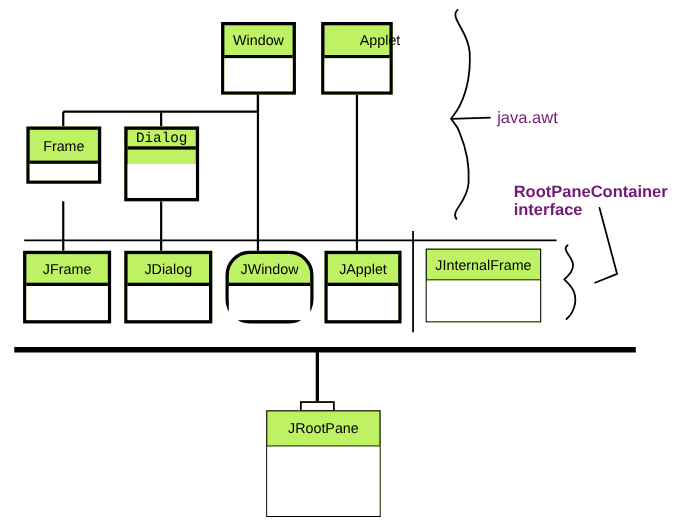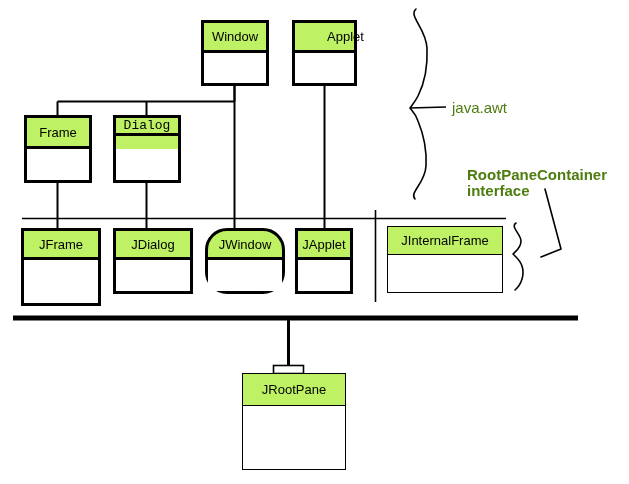--- a/index.html
+++ b/index.html
@@ -54,21 +54,21 @@
     position: absolute;
     left: 0;
     right: 0;
     bottom: 0;
     top: 0;
     background: #ffffff;
   }
   
   .annot {
     position: absolute;
-    color: #4d7c0f;
+    color: #701a75;
     white-space: pre;
     line-height: 1.12;
   }
   .annot.plain {
     font-size: 15px;
   }
   .annot.bold {
     font-size: 15px;
     font-weight: bold;
   }
@@ -147,51 +147,51 @@
   <div class="class-box" style="left:201px; top:20px; width:68px; height:66px;">
     <div class="cb-title" style="height:30px;">Window</div>
     <div class="cb-body" style="top:30px;"></div>
   </div>
 
   <div class="class-box" style="left:292px; top:20px; width:65px; height:66px;">
     <div class="cb-title" style="height:30px;padding-left:42px;">Applet</div>
     <div class="cb-body" style="top:30px;"></div>
   </div>
 
-  <div class="class-box" style="left:24px; top:115px; width:68px; height:68px;">
+  <div class="class-box" style="left:24px; top:115px; width:68px; height:52px;">
     <div class="cb-title" style="height:31px;">Frame</div>
     <div class="cb-body" style="top:31px;"></div>
   </div>
 
   <div class="class-box" style="left:113px; top:115px; width:68px; height:68px;">
     <div class="cb-title" style="height:18px;font-family:Liberation Mono, monospace;">Dialog</div>
     <div class="cb-body" style="top:31px;"></div>
   </div>
 
-  <div class="class-box" style="left:21px; top:228px; width:80px; height:78px;">
+  <div class="class-box" style="left:21px; top:228px; width:80px; height:66px;">
     <div class="cb-title" style="height:29px;">JFrame</div>
     <div class="cb-body" style="top:29px;"></div>
   </div>
 
   <div class="class-box" style="left:113px; top:228px; width:80px; height:66px;">
     <div class="cb-title" style="height:29px;">JDialog</div>
     <div class="cb-body" style="top:29px;"></div>
   </div>
 
   <div class="class-box" style="left:205px; top:228px; width:80px; height:66px;border-radius:22px;">
     <div class="cb-title" style="height:29px;">JWindow</div>
     <div class="cb-body" style="top:29px;"></div>
   </div>
 
-  <div class="class-box" style="left:295px; top:228px; width:58px; height:66px;">
+  <div class="class-box" style="left:295px; top:228px; width:70px; height:66px;">
     <div class="cb-title" style="height:29px;">JApplet</div>
     <div class="cb-body" style="top:29px;"></div>
   </div>
 
-  <div class="class-box thin" style="left:387px; top:226px; width:116px; height:67px;padding-left:40px;">
+  <div class="class-box thin" style="left:387px; top:226px; width:105px; height:67px;padding-left:40px;">
     <div class="cb-title" style="height:28px;">JInternalFrame</div>
     <div class="cb-body" style="top:28px;"></div>
   </div>
 
   <div class="class-box thin" style="left:242px; top:373px; width:104px; height:97px;">
     <div class="cb-title" style="height:32px;">JRootPane</div>
     <div class="cb-body" style="top:32px;"></div>
   </div>
 
   <div class="annot plain" style="left:452px; top:100px;">java.awt</div>

